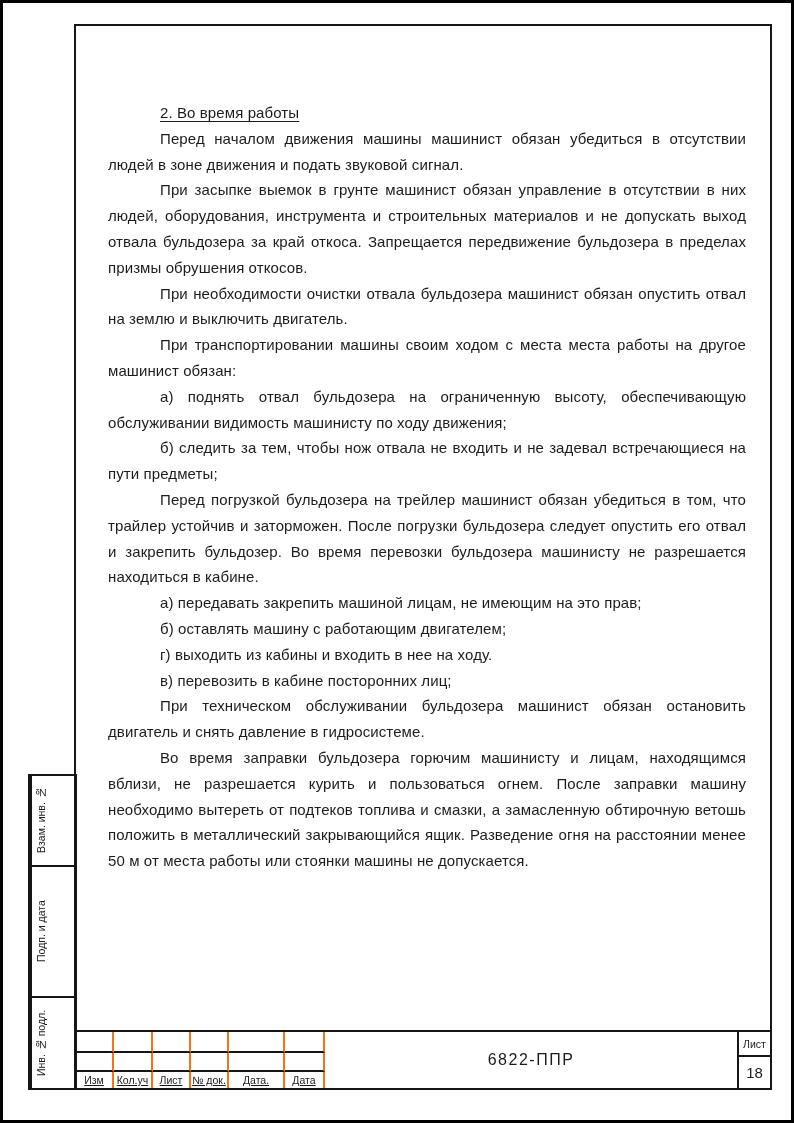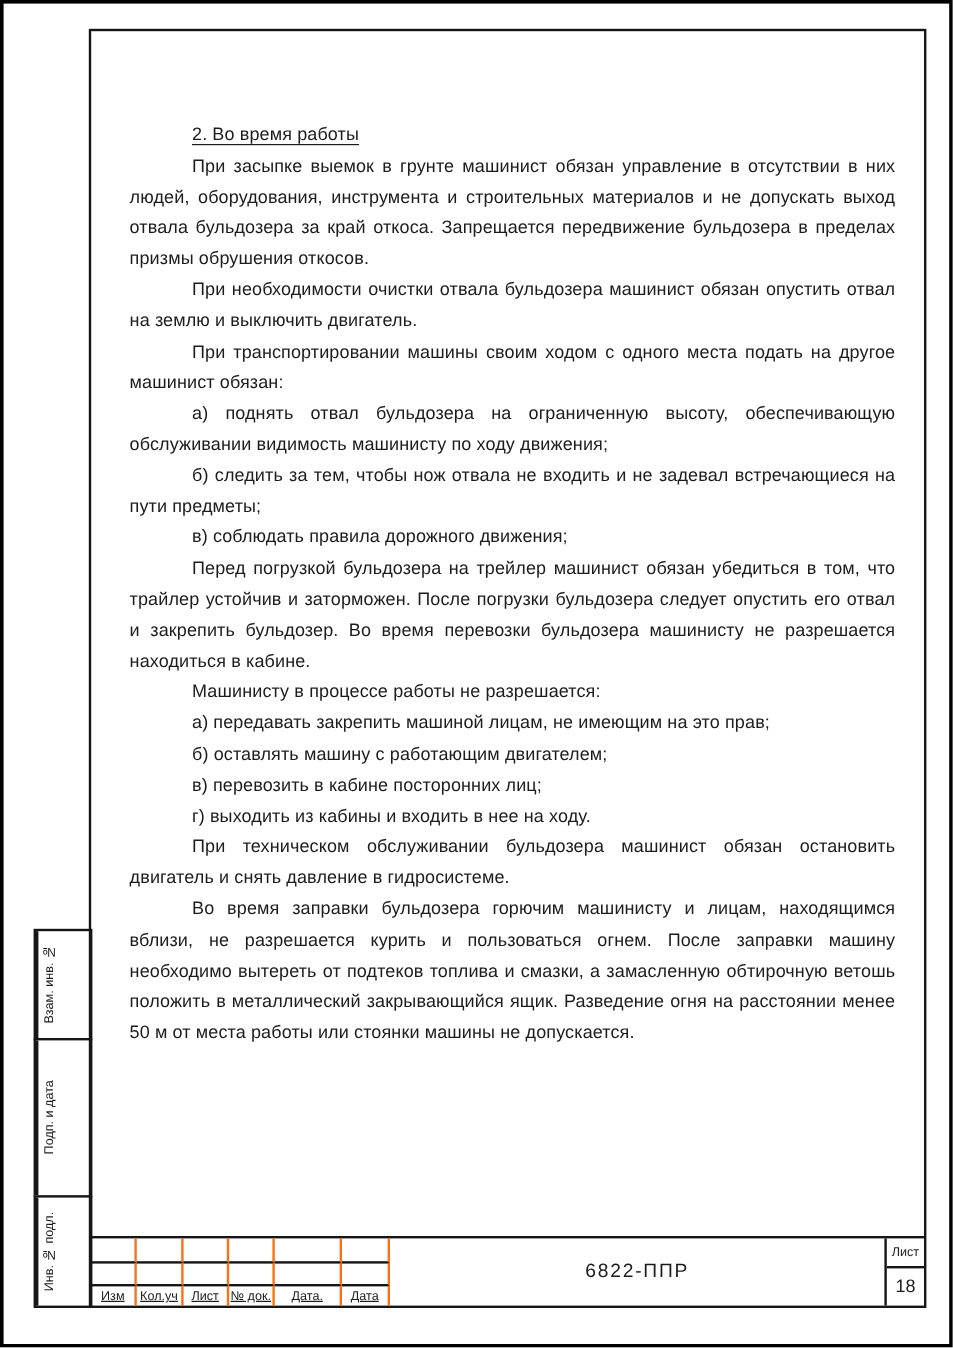--- a/index.html
+++ b/index.html
@@ -71,32 +71,31 @@
   </div>
   <div class="margin-box mb-3">
     <div class="mb-label">Инв. № подл.</div>
     <div class="mb-empty"></div>
   </div>
 
   <div class="frame">
 
     <div class="text-area">
       <p class="para heading"><span>2. Во время работы</span></p>
+      <p class="para">Перед началом движения машины машинист обязан убедиться в отсутствии людей в зоне движения и подать звуковой сигнал.</p>
       <p class="para">При засыпке выемок в грунте машинист обязан управление в отсутствии в них людей, оборудования, инструмента и строительных материалов и не допускать выход отвала бульдозера за край откоса. Запрещается передвижение бульдозера в пределах призмы обрушения откосов.</p>
       <p class="para">При необходимости очистки отвала бульдозера машинист обязан опустить отвал на землю и выключить двигатель.</p>
-      <p class="para">При транспортировании машины своим ходом с одного места подать на другое машинист обязан:</p>
+      <p class="para">При транспортировании машины своим ходом с места места работы на другое машинист обязан:</p>
       <p class="para">а) поднять отвал бульдозера на ограниченную высоту, обеспечивающую обслуживании видимость машинисту по ходу движения;</p>
       <p class="para">б) следить за тем, чтобы нож отвала не входить и не задевал встречающиеся на пути предметы;</p>
-      <p class="para">в) соблюдать правила дорожного движения;</p>
       <p class="para">Перед погрузкой бульдозера на трейлер машинист обязан убедиться в том, что трайлер устойчив и заторможен. После погрузки бульдозера следует опустить его отвал и закрепить бульдозер. Во время перевозки бульдозера машинисту не разрешается находиться в кабине.</p>
-      <p class="para">Машинисту в процессе работы не разрешается:</p>
       <p class="para">а) передавать закрепить машиной лицам, не имеющим на это прав;</p>
       <p class="para">б) оставлять машину с работающим двигателем;</p>
+      <p class="para">г) выходить из кабины и входить в нее на ходу.</p>
       <p class="para">в) перевозить в кабине посторонних лиц;</p>
-      <p class="para">г) выходить из кабины и входить в нее на ходу.</p>
       <p class="para">При техническом обслуживании бульдозера машинист обязан остановить двигатель и снять давление в гидросистеме.</p>
       <p class="para">Во время заправки бульдозера горючим машинисту и лицам, находящимся вблизи, не разрешается курить и пользоваться огнем. После заправки машину необходимо вытереть от подтеков топлива и смазки, а замасленную обтирочную ветошь положить в металлический закрывающийся ящик. Разведение огня на расстоянии менее 50 м от места работы или стоянки машины не допускается.</p>
     </div>
 
     <div class="titleblock">
       <div class="tb-mini">
         <div class="cell rb"></div>
         <div class="cell rb"></div>
         <div class="cell rb"></div>
         <div class="cell rb"></div>

